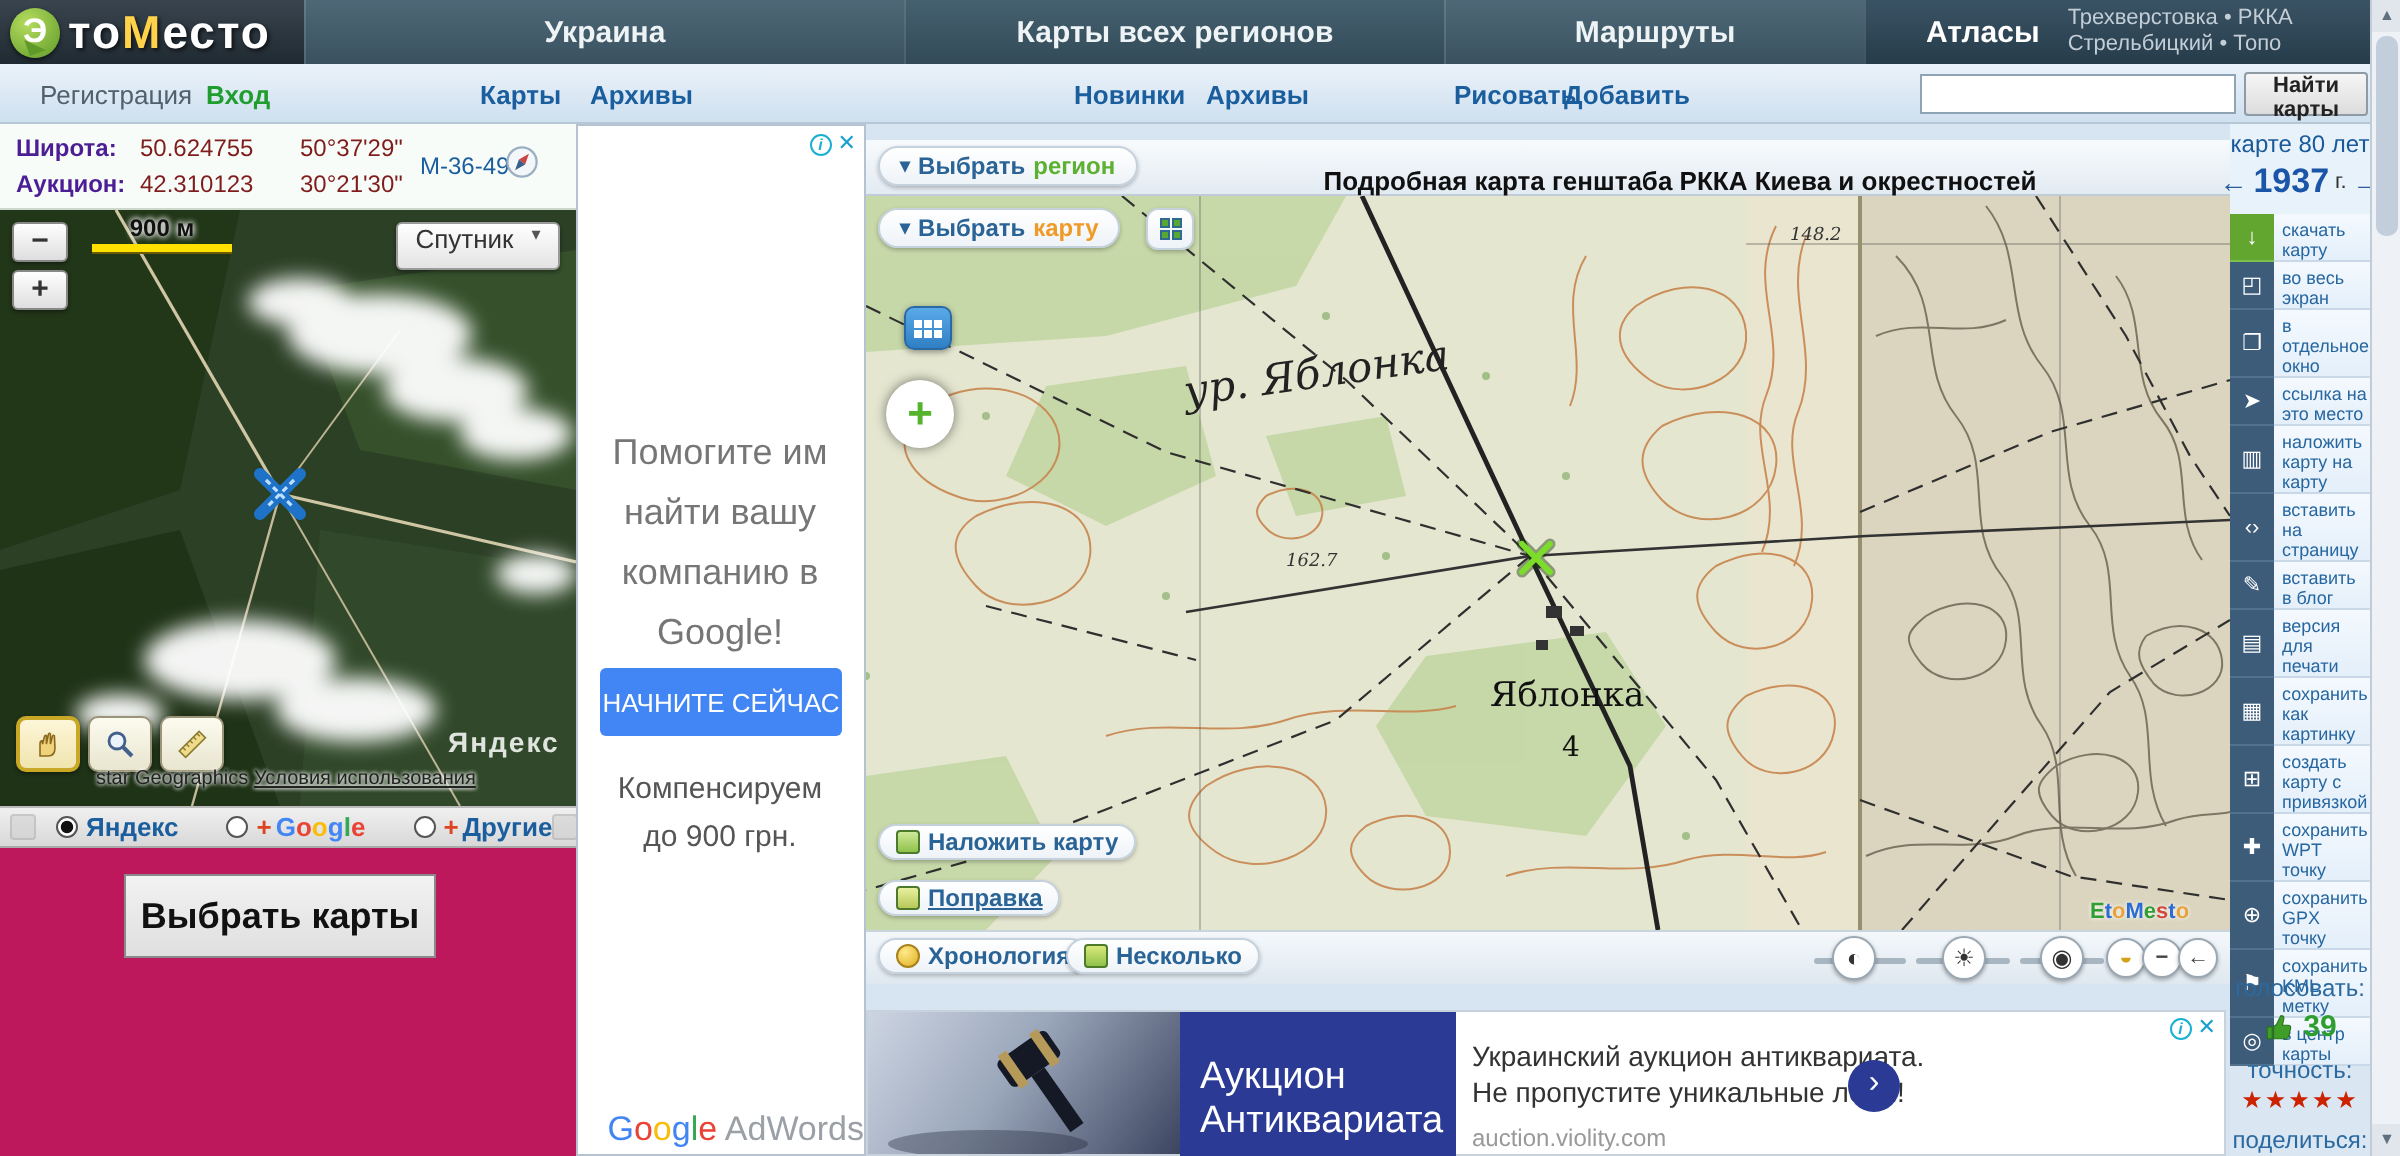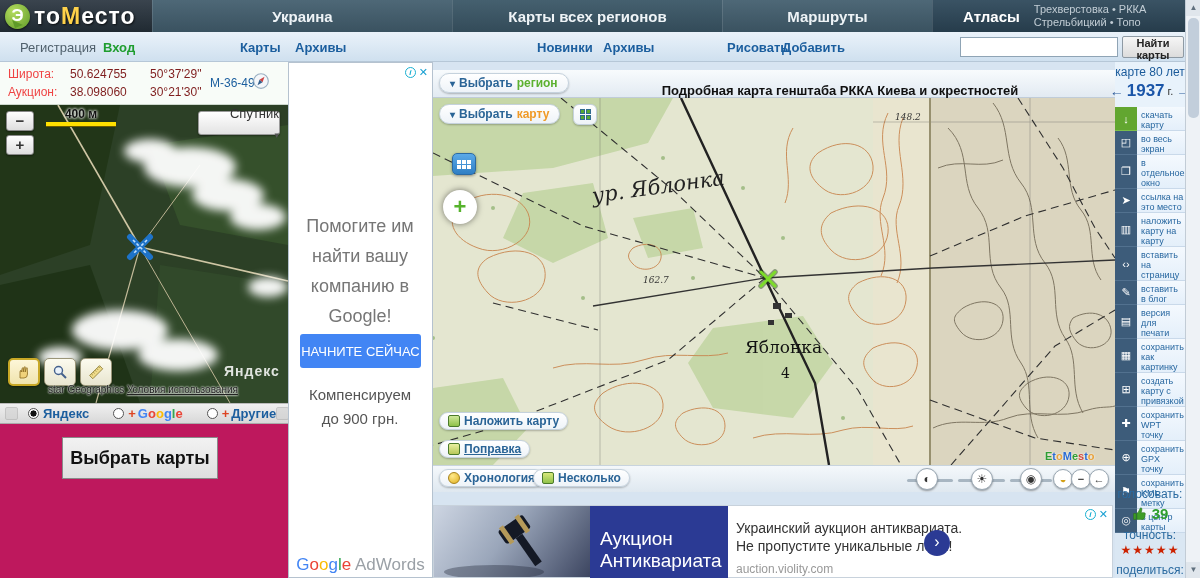--- a/index.html
+++ b/index.html
@@ -40,37 +40,37 @@
   .search-input { position:absolute; left:960px; top:5px; width:158px; height:20px;
                   border:1px solid #8fa4b5; background:#fff; font-size:12px; padding:0 4px; }
   .search-btn { position:absolute; left:1122px; top:4px; width:62px; height:22px;
                 background:linear-gradient(#f6f6f6,#dcdcdc); border:1px solid #8e9aa4;
                 font-size:11px; font-weight:bold; color:#222; cursor:pointer; border-radius:2px; }
 
   
   .left-panel { position:absolute; left:0; top:62px; width:288px; height:516px; background:#ddf0d8; }
   .coords { position:absolute; left:0; top:0; width:288px; height:43px; background:#f8fcf8;
             border-bottom:1px solid #cdd8cd; font-size:12px; }
-  .coords .lab { position:absolute; font-weight:normal; color:#ef4444; }
+  .coords .lab { position:absolute; font-weight:bold; color:#4c1d95; }
   .coords .val { position:absolute; color:#7f1d1d; }
   .sheet-link { position:absolute; left:210px; top:14px; color:#1b5e9e; font-size:12px; cursor:pointer; }
   .compass { position:absolute; left:252px; top:10px; cursor:pointer; }
 
   .satmap { position:absolute; left:0; top:43px; width:288px; height:298px; overflow:hidden; background:#2c4026; }
   .zoombtn { position:absolute; left:6px; width:28px; height:20px; background:linear-gradient(#fefefe,#dedede);
              border:1px solid #888; border-radius:3px; color:#333; font-size:15px; font-weight:bold;
              line-height:17px; text-align:center; cursor:pointer; box-shadow:0 1px 2px rgba(0,0,0,.4); }
   .scale-label { position:absolute; left:46px; top:2px; width:70px; text-align:center; color:#111;
                  font-size:12px; font-weight:bold; text-shadow:0 0 3px #fff,0 0 3px #fff; }
   .scale-bar { position:absolute; left:46px; top:17px; width:70px; height:5px; background:#ffe000;
                border-bottom:1px solid #6a5a00; }
   .layer-btn { position:absolute; left:198px; top:6px; width:82px; height:24px;
                background:linear-gradient(#ffffff,#e3e3e3); border:1px solid #9a9a9a; border-radius:3px;
-               font-size:13px; color:#333; display:flex; align-items:flex-end; justify-content:center; gap:9px;
-               cursor:pointer; box-shadow:0 1px 2px rgba(0,0,0,.4);flex-direction:column; }
+               font-size:13px; color:#333; display:flex; align-items:flex-start; justify-content:center; gap:9px;
+               cursor:pointer; box-shadow:0 1px 2px rgba(0,0,0,.4); }
   .toolbtn { position:absolute; top:253px; width:32px; height:28px; border-radius:5px;
              background:linear-gradient(#fcfbef,#e8e5cf); border:1px solid #9a9578;
              display:flex; align-items:center; justify-content:center; cursor:pointer;
              box-shadow:0 1px 2px rgba(0,0,0,.4); }
   .toolbtn.sel { border:2px solid #c8a826; background:linear-gradient(#fdf6d8,#f0e4ae); }
   .attr-line { position:absolute; left:48px; top:279px; font-size:10px; color:#222;
                text-shadow:0 0 2px #fff,0 0 2px #fff; white-space:nowrap; }
   .attr-line a { text-decoration:underline; color:#222; cursor:pointer; }
   .ya-mark { position:absolute; left:224px; top:258px; color:rgba(255,255,255,.85); font-weight:bold;
              font-size:14px; letter-spacing:1px; }
@@ -95,21 +95,21 @@
   .adchoice { position:absolute; display:flex; gap:3px; align-items:center; }
   .adc-i { width:11px; height:11px; border:1px solid #19b0d2; border-radius:50%; color:#19b0d2;
            font-size:8px; line-height:10px; text-align:center; font-style:italic; font-weight:bold; cursor:pointer; }
   .adc-x { color:#19a0d2; font-size:11px; line-height:11px; cursor:pointer; }
   .ad-left-text { position:absolute; left:11px; top:148px; width:120px; text-align:center;
                   font-size:18px; line-height:30px; color:#767676; }
   .ad-cta { position:absolute; left:11px; top:271px; width:121px; height:34px; background:#4285f4;
             border:none; border-radius:3px; color:#fff; font-size:13px; cursor:pointer; }
   .ad-note { position:absolute; left:11px; top:320px; width:120px; text-align:center;
              font-size:15px; line-height:24px; color:#555; }
-  .ad-brand { position:absolute; left:0; top:492px; width:143px; text-align:center; font-size:17px; color:#9aa0a6; }
+  .ad-brand { position:absolute; left:0; top:492px; width:143px; text-align:right; font-size:17px; color:#9aa0a6; }
 
   
   .map-area { position:absolute; left:433px; top:62px; width:682px; height:443px; }
   .map-header { position:absolute; left:0; top:8px; width:682px; height:28px;
                 background:linear-gradient(#f8fbfd,#e2eaf2); border-bottom:1px solid #c0ccd8; }
   .pill { position:absolute; display:inline-flex; align-items:center; gap:4px;
           background:linear-gradient(#ffffff,#eef3f8); border:1px solid #c5d2dd; border-radius:11px;
           padding:2px 10px; font-size:12px; font-weight:bold; color:#2a6496; white-space:nowrap;
           box-shadow:0 1px 2px rgba(0,0,0,.25); cursor:pointer; }
   .pill .tri { font-size:10px; color:#2a6496; }
@@ -230,21 +230,21 @@
     <input class="search-input" type="text" style="">
     <button class="search-btn">Найти карты</button>
   </div>
 
   <div class="left-panel">
     <div class="coords">
       <span class="lab" style="left:8px;top:5px;">Широта:</span>
       <span class="val" style="left:70px;top:5px;">50.624755</span>
       <span class="val" style="left:150px;top:5px;">50°37'29"</span>
       <span class="lab" style="left:8px;top:23px;">Аукцион:</span>
-      <span class="val" style="left:70px;top:23px;">38.098060</span>
+      <span class="val" style="left:70px;top:23px;">42.310123</span>
       <span class="val" style="left:150px;top:23px;">30°21'30"</span>
       <span class="sheet-link">М-36-49</span>
       <span class="compass">
         <svg width="18" height="18" viewBox="0 0 16 16">
             <circle cx="8" cy="8" r="6.5" fill="#f4f7fa" stroke="#9ab0c2"></circle>
             <g transform="rotate(40 8 8)">
               <path d="M8,3.2 L9.8,8 L6.2,8 Z" fill="#c44"></path>
               <path d="M8,12.8 L9.8,8 L6.2,8 Z" fill="#35608c"></path>
             </g>
           </svg>
@@ -278,21 +278,21 @@
           <ellipse cx="60" cy="252" rx="22" ry="10"></ellipse>
           <ellipse cx="268" cy="182" rx="20" ry="10"></ellipse>
         </g>
         <g>
           <path d="M130,132 L150,152 M150,132 L130,152" stroke="#1e73c8" stroke-width="6" stroke-linecap="round"></path>
           <path d="M133,135 L147,149 M147,135 L133,149" stroke="#bfe0ff" stroke-width="1.6" stroke-dasharray="3 2"></path>
         </g>
       </svg>
       <div class="zoombtn" style="top:6px;">−</div>
       <div class="zoombtn" style="top:30px;">+</div>
-      <div class="scale-label">400 м</div>
+      <div class="scale-label">900 м</div>
       <div class="scale-bar"></div>
       <div class="layer-btn">
         <span>Спутник</span>
         <span style="font-size:9px;color:#555;">▾</span>
       </div>
       <div class="toolbtn sel" style="left:8px;">
         <svg width="16" height="16" viewBox="0 0 16 16">
             <path d="M4,14 L4,8 Q4,6.4 5,6.4 L5.3,8 L6.2,4.4 Q6.5,3.4 7.2,3.8 L7.2,8 L8.2,3.2 Q8.6,2.3 9.2,2.9 L9.2,8 L10.2,4.2 Q10.6,3.3 11.2,3.9 L11.5,10 Q11.5,14 8,14 Z" fill="#f0d27a" stroke="#8a6a20" stroke-width="0.8"></path>
           </svg>
       </div>

